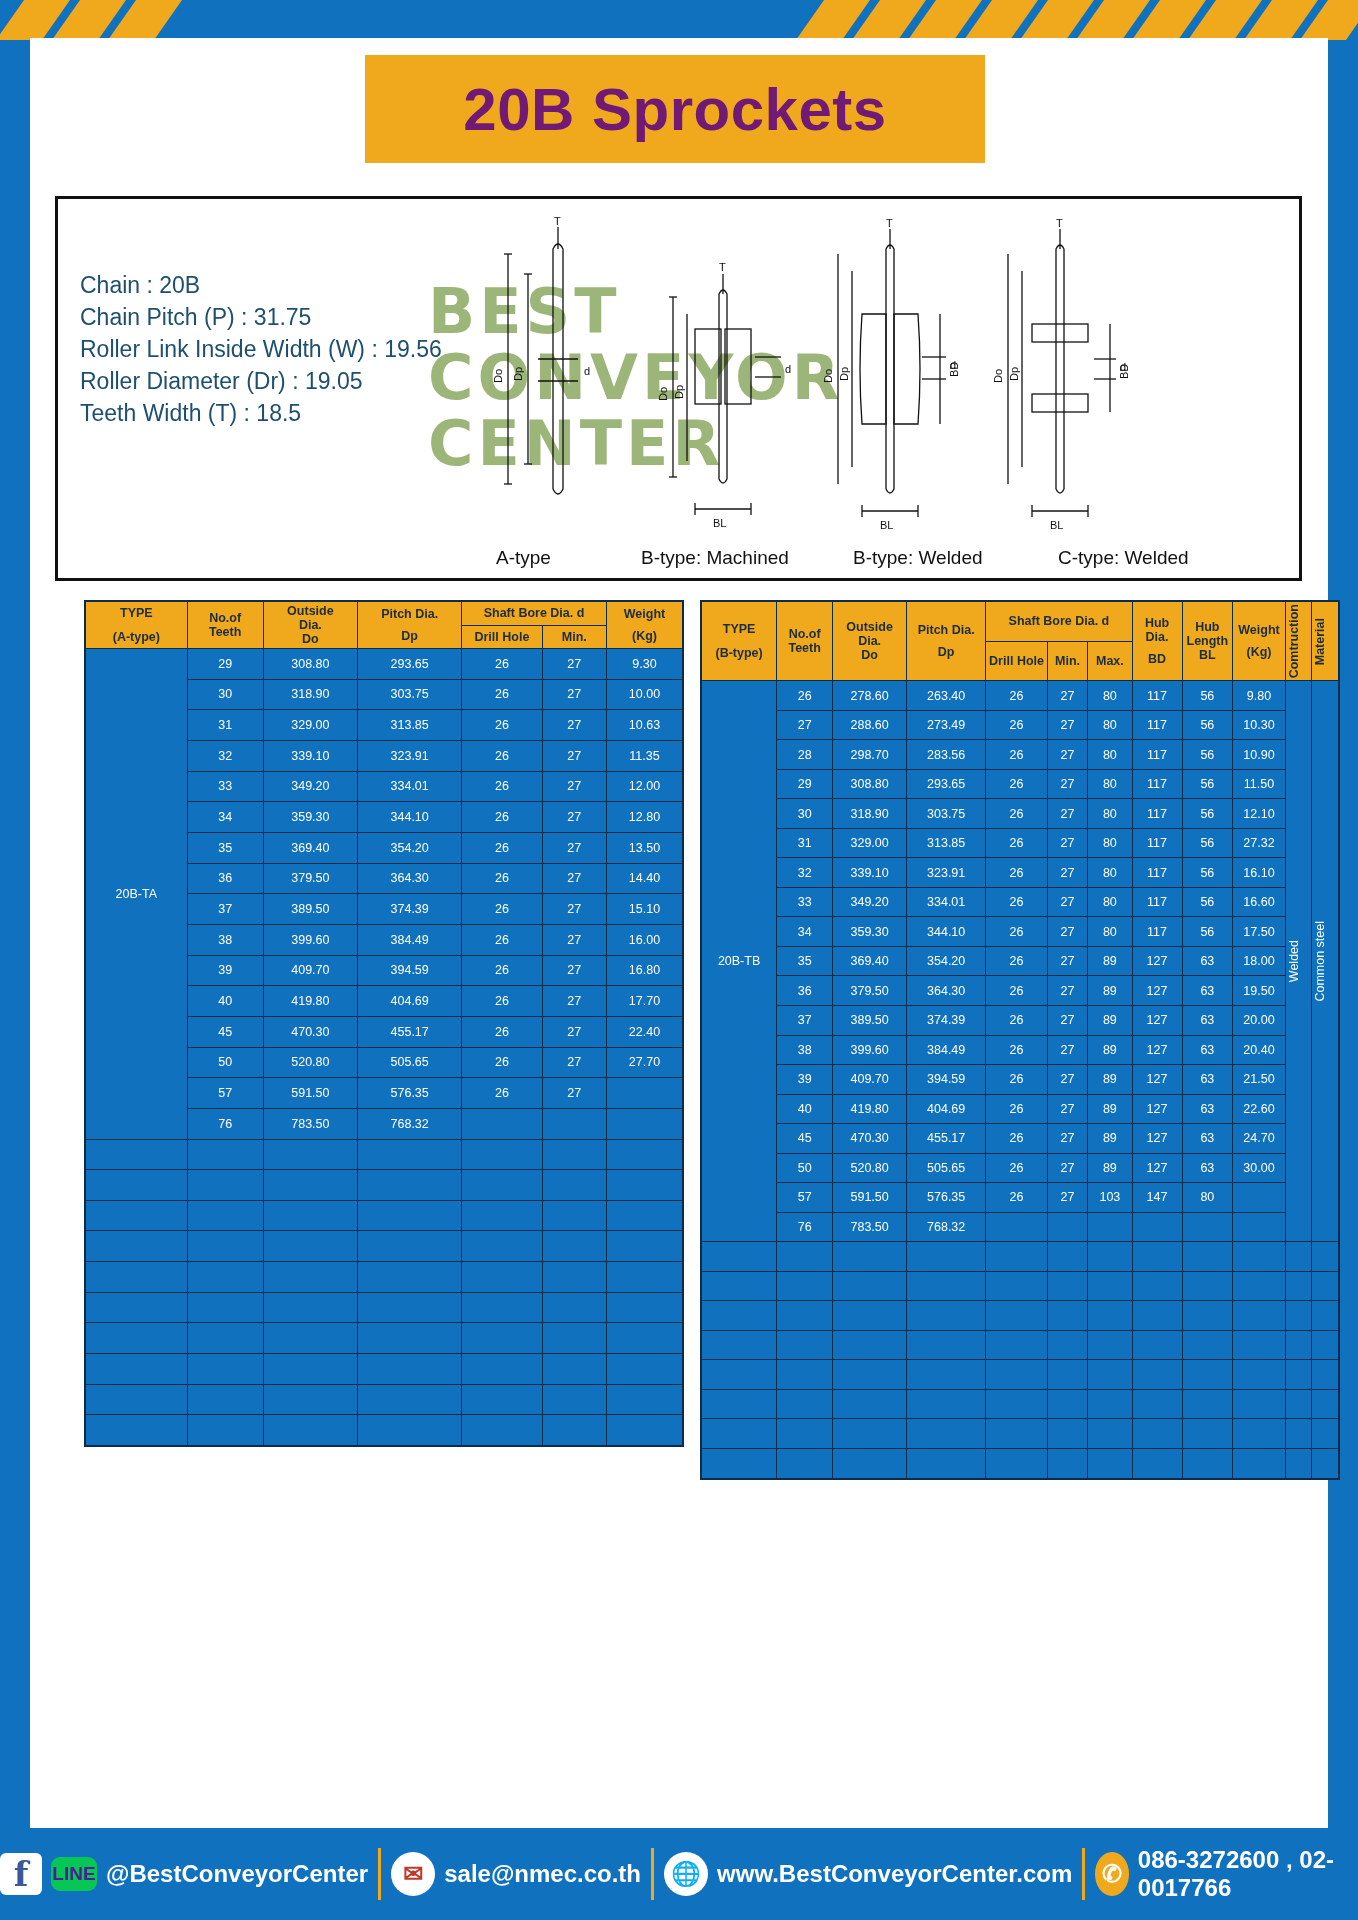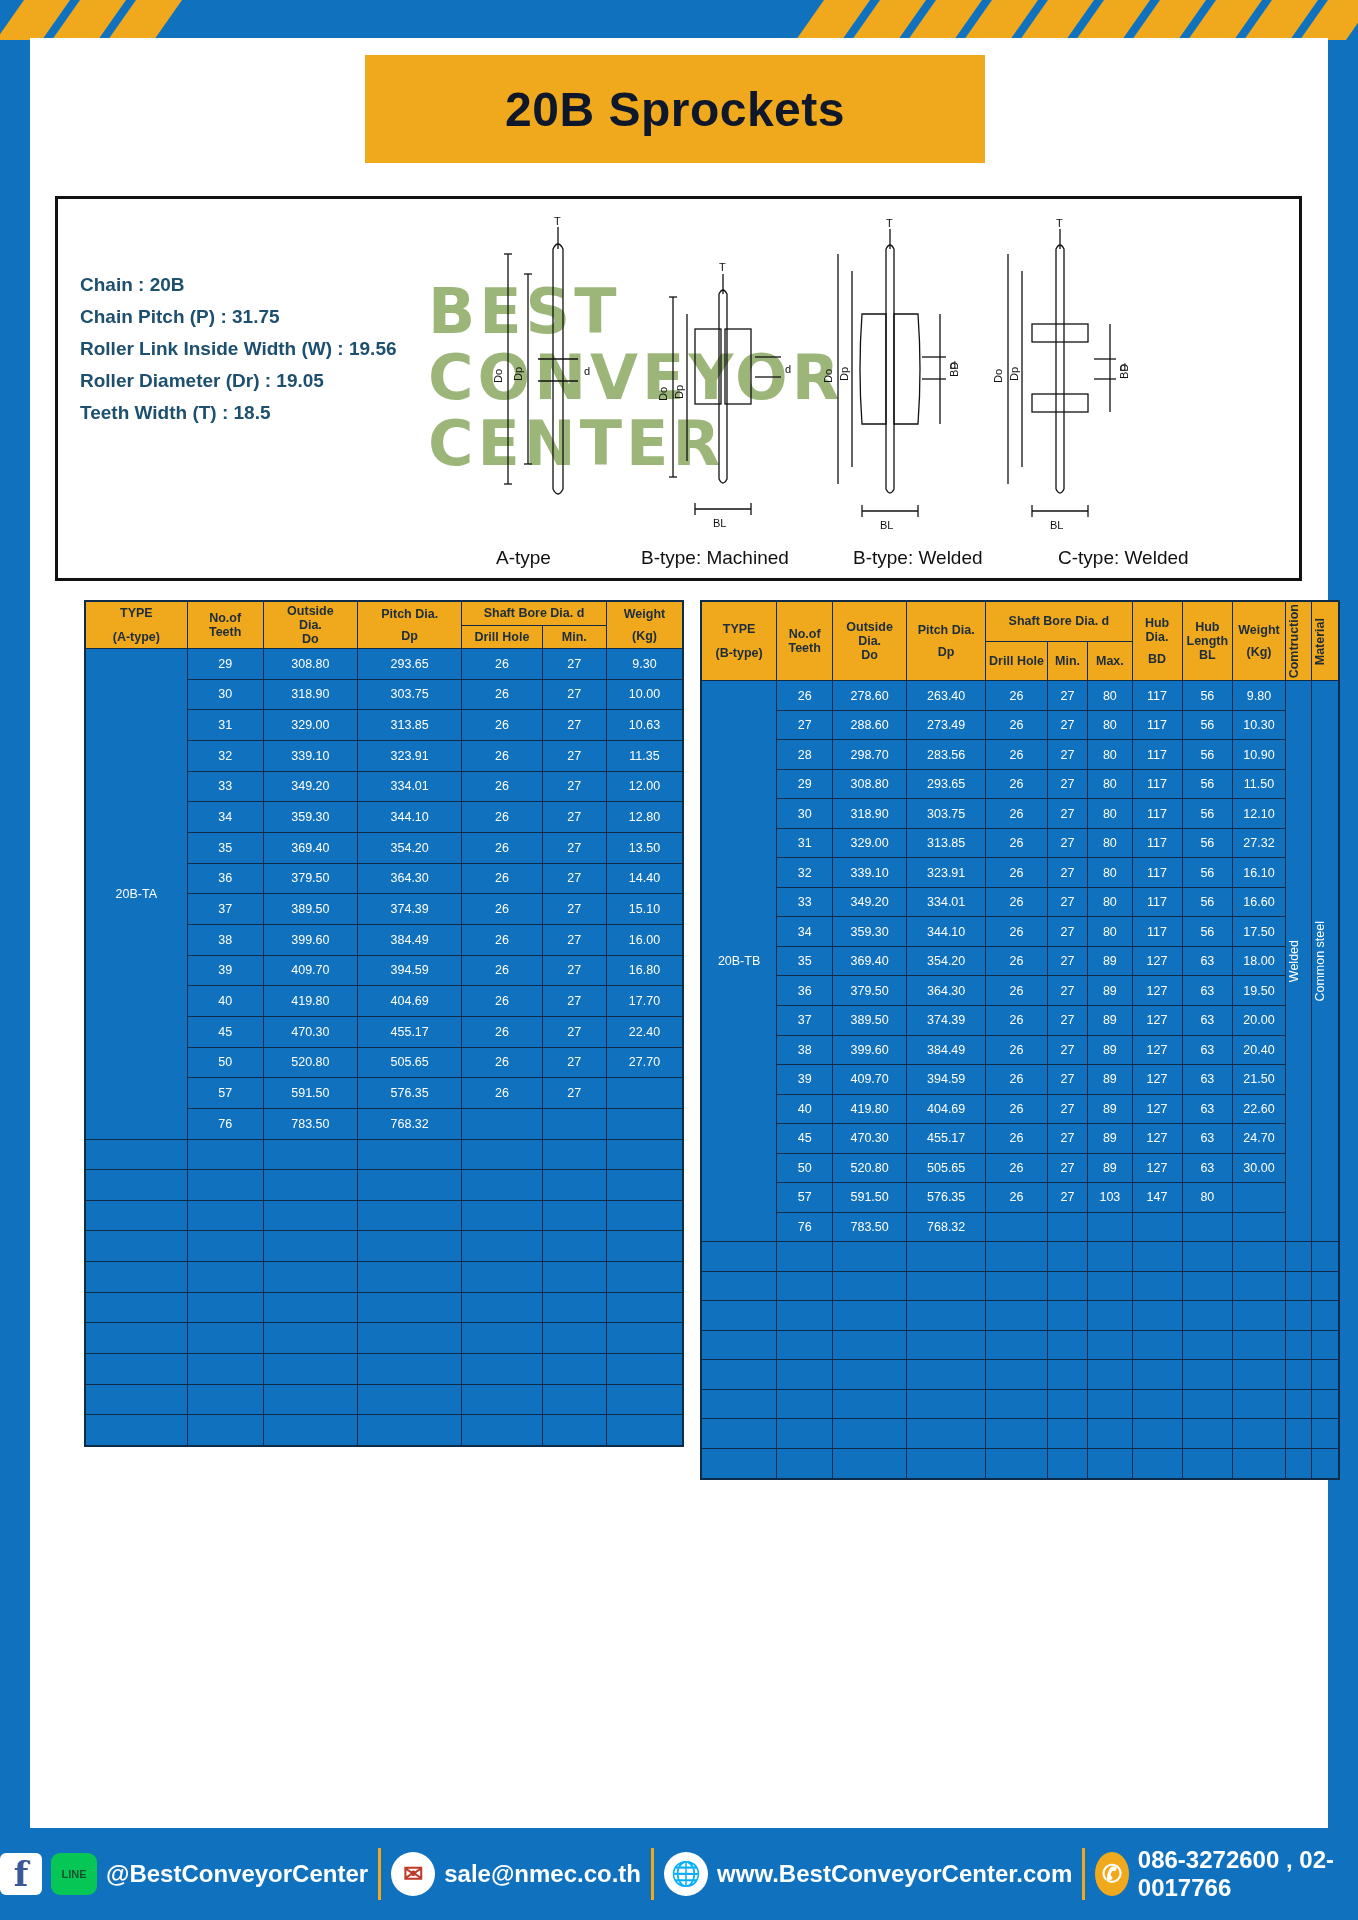--- a/index.html
+++ b/index.html
@@ -17,28 +17,28 @@
     position:absolute;top:38px;left:30px;
     width:1298px;height:1790px;
     background:#ffffff;
   }
   
   .title-band{
     position:absolute;top:55px;left:365px;width:620px;height:108px;
     background:#f0a91c;display:flex;align-items:center;justify-content:center;
   }
   .title-band h1{
-    margin:0;font-size:48px;color:#0f172a;font-weight:bold;letter-spacing:.5px;
+    margin:0;font-size:60px;color:#701a75;font-weight:bold;letter-spacing:.5px;
   }
   
   .spec-box{
     position:absolute;top:196px;left:55px;width:1247px;height:385px;
     border:3px solid #111;background:#fff;box-sizing:border-box;
   }
-  .spec-text{position:absolute;top:70px;left:22px;color:#1d4f6e;font-size:19px;font-weight:bold;line-height:32px;}
+  .spec-text{position:absolute;top:70px;left:22px;color:#1d4f6e;font-size:23px;font-weight:normal;line-height:32px;}
   .watermark{
     position:absolute;top:80px;left:370px;width:540px;height:200px;
     color:#4d7c0f;font-size:62px;font-weight:bold;letter-spacing:4px;line-height:66px;
     opacity:.55;font-family:"DejaVu Sans", sans-serif;pointer-events:none;
   }
   .diagrams{position:absolute;top:10px;left:420px;width:820px;height:360px;}
   .dlabel{position:absolute;bottom:4px;font-size:19px;color:#111;}
   
   .tables{position:absolute;top:600px;left:52px;width:1256px;margin-left:32px;}
   table{border-collapse:collapse;font-size:12px;color:#1d2d3a;}
@@ -53,21 +53,21 @@
   .tables-wrap{display:flex;gap:16px;}
   
   .footer{
     position:absolute;bottom:0;left:0;width:1358px;height:92px;background:#1072bf;
     display:flex;align-items:center;justify-content:center;gap:10px;color:#fff;
   }
   .f-item{display:flex;align-items:center;gap:9px;font-size:24px;font-weight:bold;}
   .divider{width:4px;height:52px;background:#f0a91c;}
   .circ{width:44px;height:44px;border-radius:50%;display:flex;align-items:center;justify-content:center;font-size:24px;}
   .fb{background:#fff;color:#3b5998;border-radius:6px;width:42px;height:42px;display:flex;align-items:center;justify-content:center;font-size:34px;font-weight:bold;font-family:"DejaVu Serif",serif;}
-  .line-badge{background:#06c755;color:#14532d;border-radius:9px;width:46px;height:42px;display:flex;align-items:center;justify-content:center;font-size:11px;font-weight:bold;}
+  .line-badge{background:#06c755;color:#4c1d95;border-radius:9px;width:46px;height:34px;display:flex;align-items:center;justify-content:center;font-size:19px;font-weight:bold;}
   .mail{background:#fff;color:#c0392b;}
   .web{background:#ffffff;color:#1d7fd7;}
   .phone{background:#f0a91c;color:#fff;}
 </style>
 </head>
 <body>
 
 <div class="top-chevrons">
   <div class="chev" style="left:10px"></div>
   <div class="chev" style="left:66px"></div>

